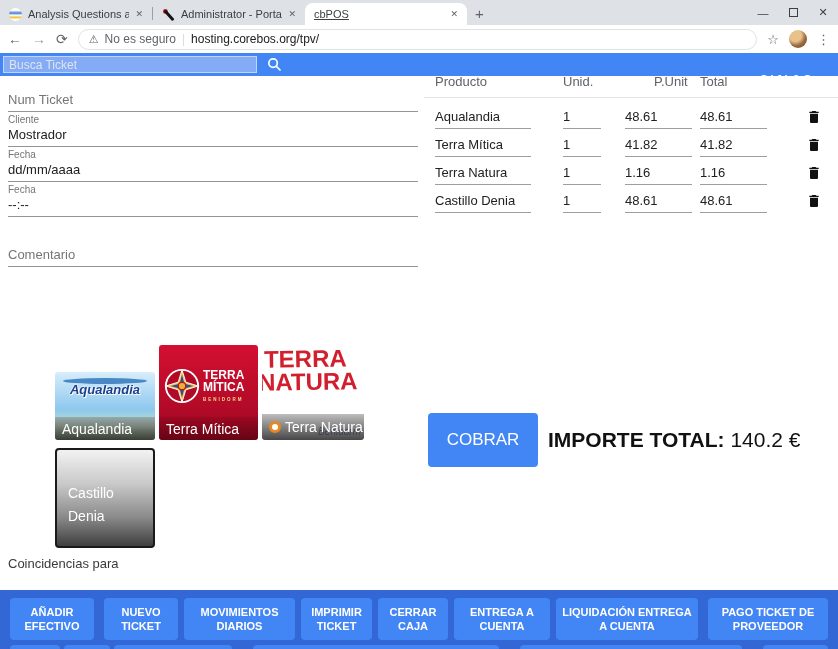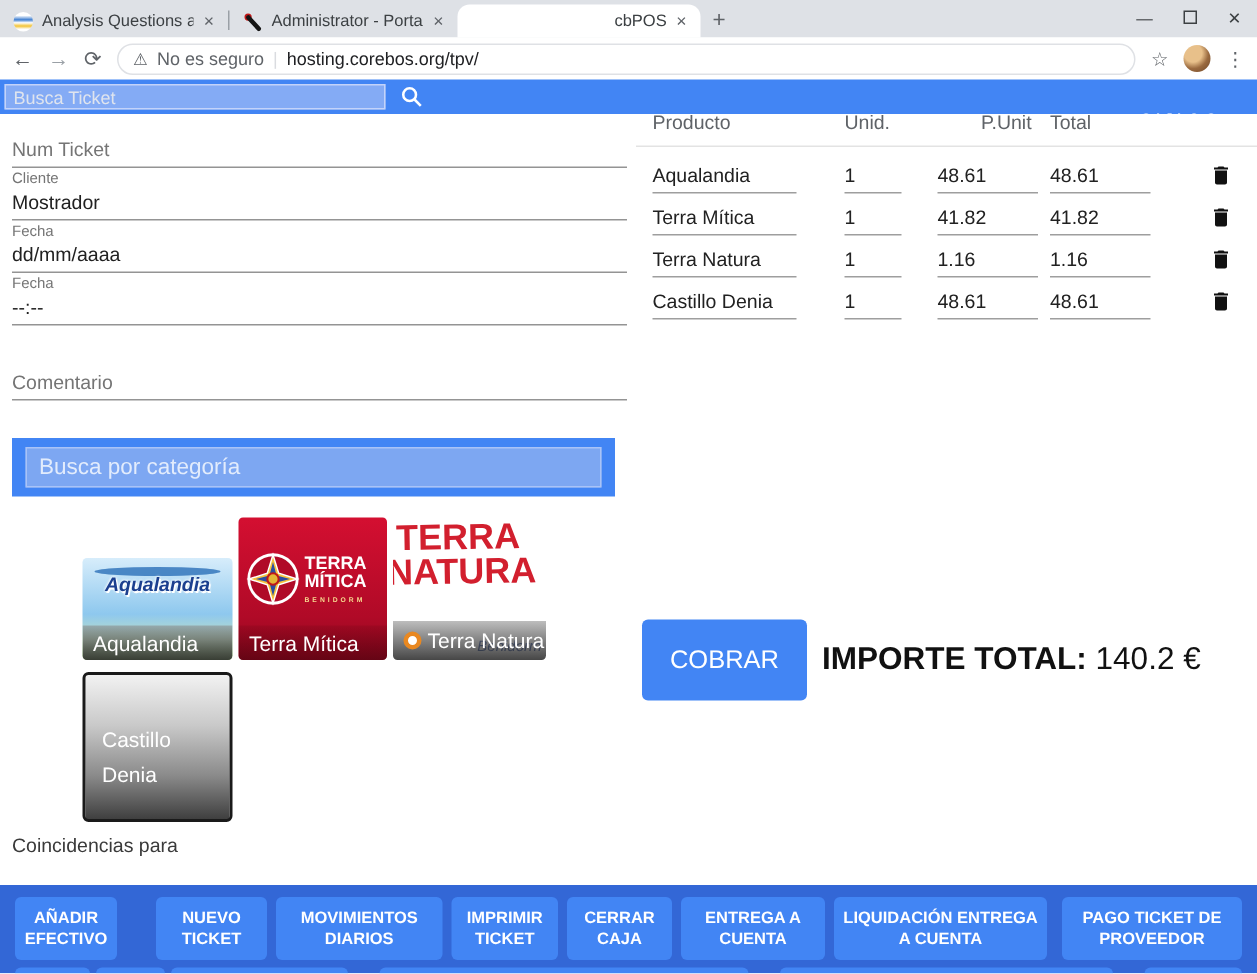--- a/index.html
+++ b/index.html
@@ -5,21 +5,21 @@
   * { box-sizing: border-box; margin: 0; padding: 0; }
   body { margin: 0; font-family: "Liberation Sans", sans-serif; }
   .page { position: relative; width: 838px; height: 649px; background: #fff; overflow: hidden; }
 
   
   .tabstrip { position: absolute; top: 0; left: 0; right: 0; height: 25px; background: #dee1e6; display: flex; align-items: flex-end; }
   .tab { height: 22px; display: flex; align-items: center; gap: 6px; padding: 0 9px; font-size: 11px; color: #3c4043; width: 152px; position: relative; }
   .tab .tab-title { flex: 1; white-space: nowrap; overflow: hidden; }
   .tab .tab-x { font-size: 9px; color: #5f6368; cursor: pointer; }
   .tab.active { background: #fff; border-radius: 8px 8px 0 0; width: 162px; }
-  .tab.active .tab-title { text-align: right; }
+  .tab.active .tab-title { text-align: left; text-decoration: underline; }
   .tab-sep { width: 1px; height: 13px; background: #9aa0a6; margin-bottom: 5px; }
   .favicon1 { width: 13px; height: 13px; border-radius: 50%; background: linear-gradient(180deg, #fff 18%, #3f7fd1 40%, #fff 55%, #f2c335 72%, #fff 88%); flex: none; }
   .newtab-btn { font-size: 15px; color: #5f6368; margin: 0 0 3px 8px; }
   .win-controls { position: absolute; right: 0; top: 0; height: 25px; display: flex; align-items: center; }
   .win-btn { width: 30px; text-align: center; font-size: 11px; color: #3c4043; }
   .restore-box { display: inline-block; width: 9px; height: 9px; border: 1px solid #3c4043; }
 
   .urlbar { position: absolute; top: 25px; left: 0; right: 0; height: 28px; background: #fff; display: flex; align-items: center; padding: 0 8px; gap: 10px; }
   .nav-ic { font-size: 14px; color: #5f6368; }
   .nav-ic.dim { color: #9aa0a6; }
@@ -153,23 +153,20 @@
     <div class="fld-value">dd/mm/aaaa</div>
   </div>
   <div class="fld" style="top:184px">
     <div class="fld-label">Fecha</div>
     <div class="fld-value">--:--</div>
   </div>
   <div class="fld" style="top:245px">
     <div class="fld-placeholder">Comentario</div>
   </div>
 
-  <div class="cat-search-outer">
-    <div class="cat-search-input">Busca por categoría</div>
-  </div>
 
   <div class="tile tile-aqualandia">
     <div class="aqua-wave"></div>
     <div class="aqua-logo">Aqualandia</div>
     <div class="tile-caption">Aqualandia</div>
   </div>
 
   <div class="tile tile-terramitica">
     <svg width="38" height="38" viewBox="0 0 40 40" style="position:absolute;top:22px;left:4px">
       <circle cx="20" cy="20" r="18" fill="#fff"></circle>
@@ -242,21 +239,21 @@
       <path fill="#111" d="M6 19c0 1.1.9 2 2 2h8c1.1 0 2-.9 2-2V7H6v12zM19 4h-3.5l-1-1h-5l-1 1H5v2h14V4z"></path>
     </svg>
 
   <button class="cobrar-btn">COBRAR</button>
   <div class="importe">
     <b>IMPORTE TOTAL:</b>
     <span>140.2 €</span>
   </div>
 
   <div class="toolbar">
-    <button class="tb-btn" style="left:10px;width:68px">AÑADIR EFECTIVO</button>
+    <button class="tb-btn" style="left:10px;width:84px">AÑADIR EFECTIVO</button>
     <button class="tb-btn" style="left:104px;width:74px">NUEVO TICKET</button>
     <button class="tb-btn" style="left:184px;width:111px">MOVIMIENTOS DIARIOS</button>
     <button class="tb-btn" style="left:301px;width:71px">IMPRIMIR TICKET</button>
     <button class="tb-btn" style="left:378px;width:70px">CERRAR CAJA</button>
     <button class="tb-btn" style="left:454px;width:96px">ENTREGA A CUENTA</button>
     <button class="tb-btn" style="left:556px;width:142px">LIQUIDACIÓN ENTREGA A CUENTA</button>
     <button class="tb-btn" style="left:708px;width:120px">PAGO TICKET DE PROVEEDOR</button>
     <div class="tb-stub" style="left:10px;width:50px"></div>
     <div class="tb-stub" style="left:64px;width:46px"></div>
     <div class="tb-stub" style="left:114px;width:118px"></div>

